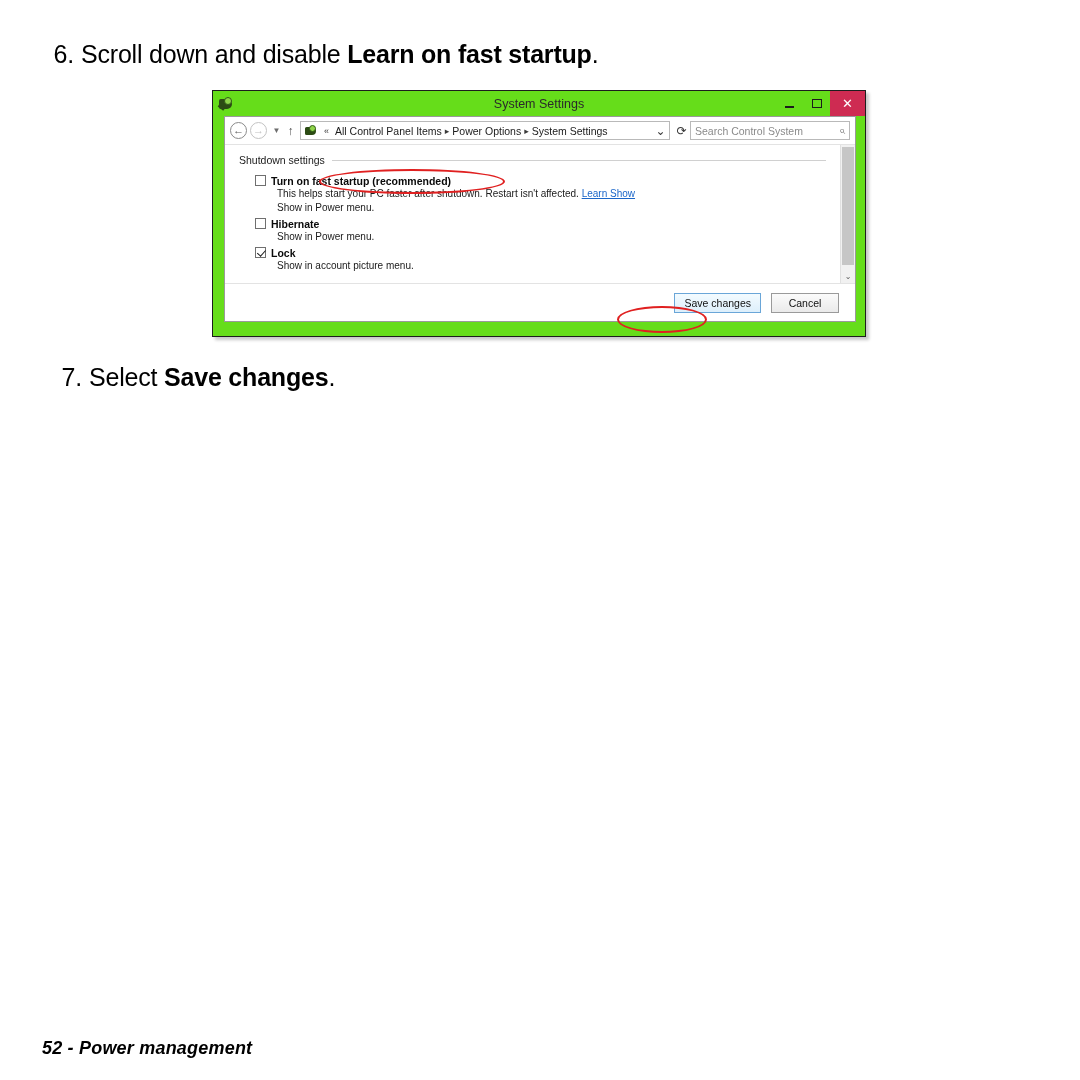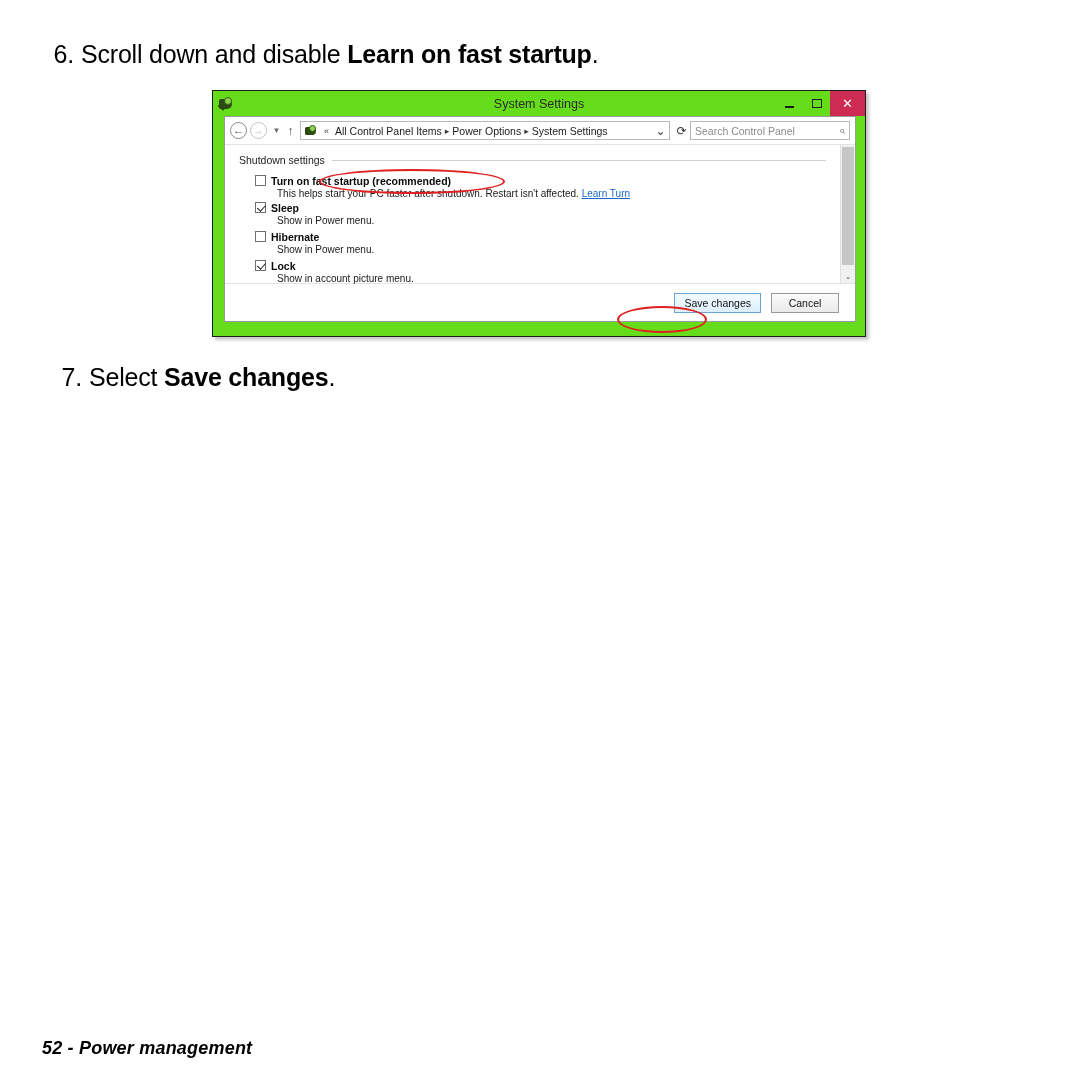--- a/index.html
+++ b/index.html
@@ -466,46 +466,42 @@
           <span>Power Options</span>
           <span class="crumb-sep">▸</span>
           <span>System Settings</span>
         </div>
         <span class="refresh">⌄</span>
       </div>
 
       <div class="refresh"><span>⟳</span></div>
 
       <div class="searchbox">
-        <span class="ph">Search Control Panel</span>
+        <span class="ph">Search Control System</span>
         <span class="mag">⌕</span>
       </div>
     </div>
 
     <div class="content-wrap">
       <div class="content">
 
         <div class="grouphead">
           <span>Shutdown settings</span>
           <span class="gline"></span>
         </div>
 
         <div class="opt-row">
           <span class="cb"></span>
           <span class="opt-label">Turn on fast startup (recommended)</span>
         </div>
         <div class="opt-desc tight">
           <span>This helps start your PC faster after shutdown. Restart isn't affected.</span>
-          <span class="learnlink">Learn Turn</span>
-        </div>
-
-        <div class="opt-row">
-          <span class="cb checked"></span>
-          <span class="opt-label">Sleep</span>
-        </div>
+          <span class="learnlink">Learn Show</span>
+        </div>
+
         <div class="opt-desc">Show in Power menu.</div>
 
         <div class="opt-row">
           <span class="cb"></span>
           <span class="opt-label">Hibernate</span>
         </div>
         <div class="opt-desc">Show in Power menu.</div>
 
         <div class="opt-row">
           <span class="cb checked"></span>

